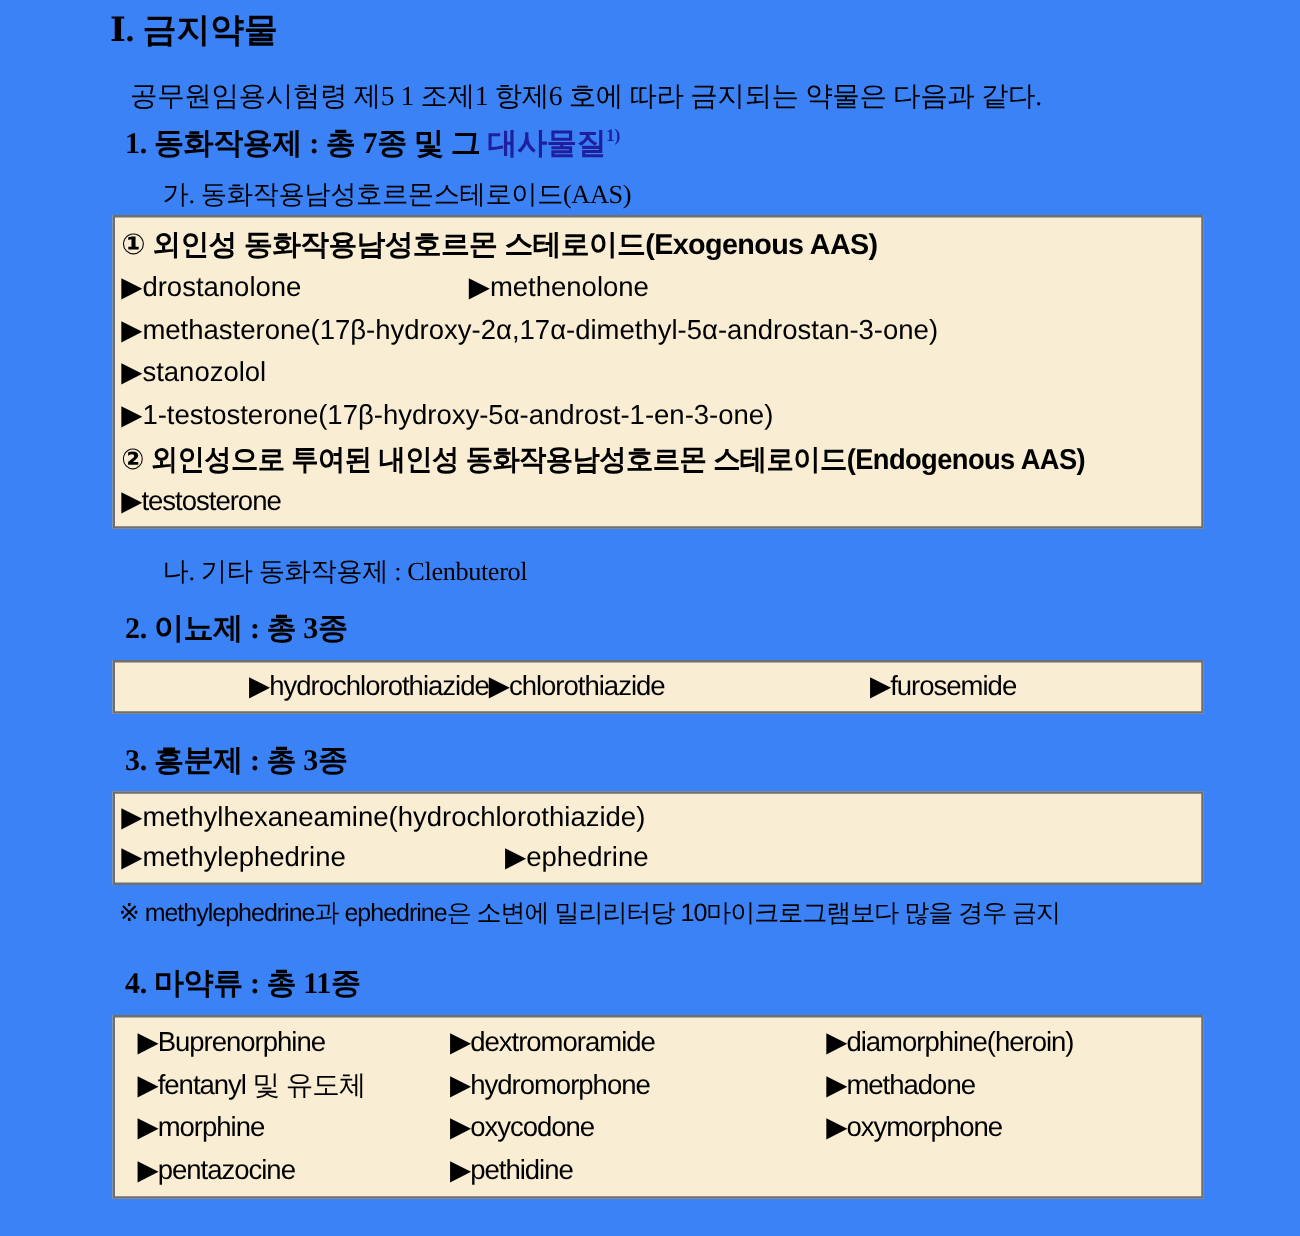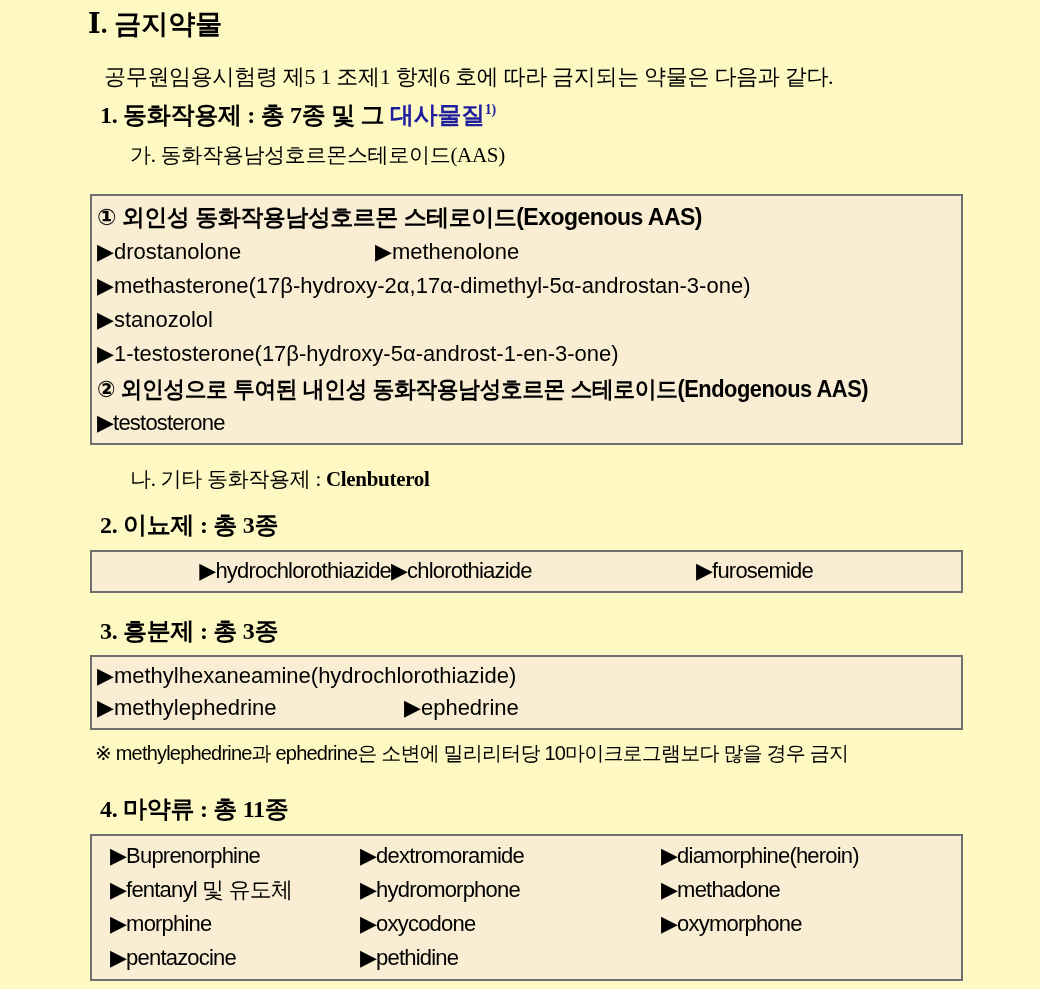--- a/index.html
+++ b/index.html
@@ -1,19 +1,19 @@
 <!DOCTYPE html>
 <html><head>
 <meta charset="utf-8">
 <style>
   html,body{margin:0;padding:0;background:#ffffff;}
   .page{
     position:relative;
     width:1040px;height:989px;
-    background:#fef9c3;
+    background:#3b82f6;
     overflow:hidden;
     font-family:"Liberation Serif","DejaVu Serif",serif;
     color:#000;
   }
   .title{
     margin:6px 0 0 88px;
     font-size:27px;font-weight:700;line-height:36px;
   }
   .intro{
     margin:20px 0 0 104px;
@@ -25,34 +25,34 @@
   }
   .sec1{margin-top:2px;font-family:Liberation Serif, serif;}
   .sec2{margin-top:16px;}
   .sec3{margin-top:22px;}
   .sec4{margin-top:26px;}
   .sub{
     margin:10px 0 0 130px;
     font-size:21px;line-height:28px;letter-spacing:-0.3px;
   }
   .sub-b{margin-top:20px;}
-  .drug-serif{font-weight:700;}
+  .drug-serif{font-weight:400;}
   .blue{color:#1f1f9e;}
   .blue sup{font-size:14px;}
   .box{
     box-sizing:border-box;
     margin-left:90px;
     width:873px;
     background:#f9edd3;
     border:2px solid #6f6f6f;
     font-family:"Liberation Sans","DejaVu Sans",sans-serif;
     font-size:22px;
     padding:3px 6px 4px 5px;
   }
-  .box1{margin-top:25px;}
+  .box1{margin-top:3px;}
   .box2{margin-top:9px;}
   .box3{margin-top:8px;}
   .box4{margin-top:9px;padding-left:18px;}
   .gtitle{
     font-size:23px;font-weight:600;line-height:36px;letter-spacing:-0.5px;
   }
   .cond2{
     display:inline-block;
     transform:scaleX(0.95);
     transform-origin:0 50%;

